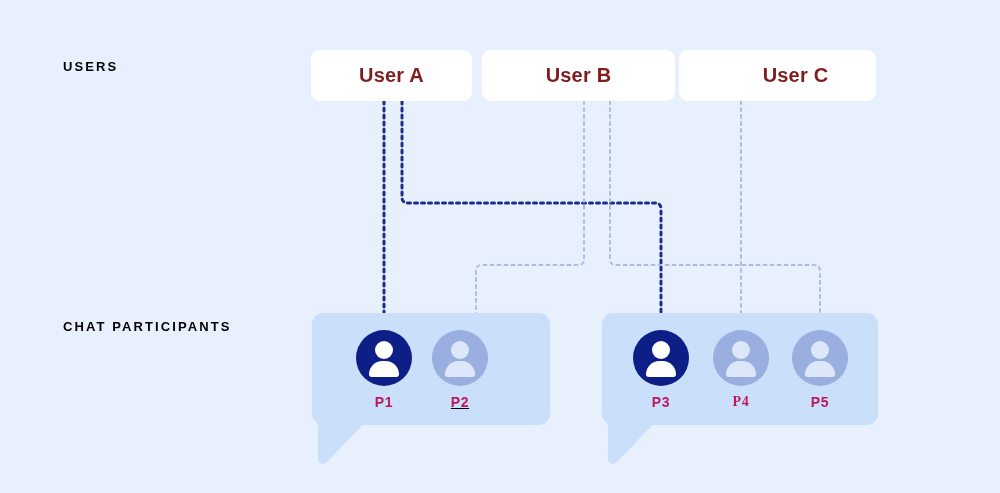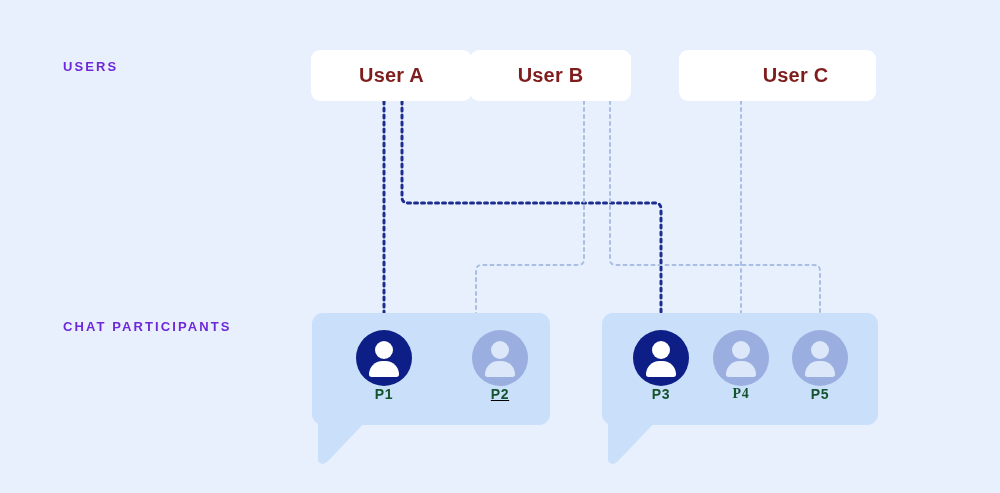--- a/index.html
+++ b/index.html
@@ -17,21 +17,21 @@
   #stage {
     position: relative;
     width: 1000px;
     height: 493px;
     background: #e9f0fd;
   }
 
   
   .section-label {
     position: absolute;
-    color: #6d28d9;
+    color: #000000;
     font-size: 13px;
     font-weight: 700;
     letter-spacing: 2.1px;
     white-space: nowrap;
     font-family: "Liberation Sans", sans-serif;
   }
   #users-label   { left: 63px; top: 59px; }
   #chat-label    { left: 63px; top: 319px; text-align: center; }
 
   
@@ -55,21 +55,21 @@
     align-items: center;
     justify-content: center;
   }
   .user-box .user-name {
     color: #7f1d1d;
     font-size: 20px;
     font-weight: 700;
     letter-spacing: .2px;
   }
   #user-box-0 { left: 311px; width: 161px; }
-  #user-box-1 { left: 470px; width: 161px; }
+  #user-box-1 { left: 482px; width: 193px; }
   #user-box-2 { left: 679px; width: 161px; padding-left: 36px; }
 
   
   .bubble {
     position: absolute;
     top: 313px;
   }
   .bubble .bubble-body {
     position: absolute;
     left: 0;
@@ -124,28 +124,29 @@
     height: 16px;
     border-radius: 15px 15px 3px 3px;
   }
   .participant.active   .head,
   .participant.active   .torso { background: #ffffff; }
   .participant.inactive .head,
   .participant.inactive .torso { background: #dce8fa; }
 
   .participant .p-label {
     display: block;
-    color: #14532d;
+    margin-top: 8px;
+    color: #be185d;
     font-size: 14px;
     font-weight: 700;
     letter-spacing: .6px;
   }
 
   #participant-0 { left: 356px; }
-  #participant-1 { left: 472px; text-decoration: underline; }
+  #participant-1 { left: 432px; text-decoration: underline; }
   #participant-2 { left: 633px; }
   #participant-3 { left: 713px; font-family: Liberation Serif, serif; }
   #participant-4 { left: 792px; }
 </style>
 </head>
 <body>
 
 <div id="stage">
 
   <div class="section-label" id="users-label">USERS</div>

